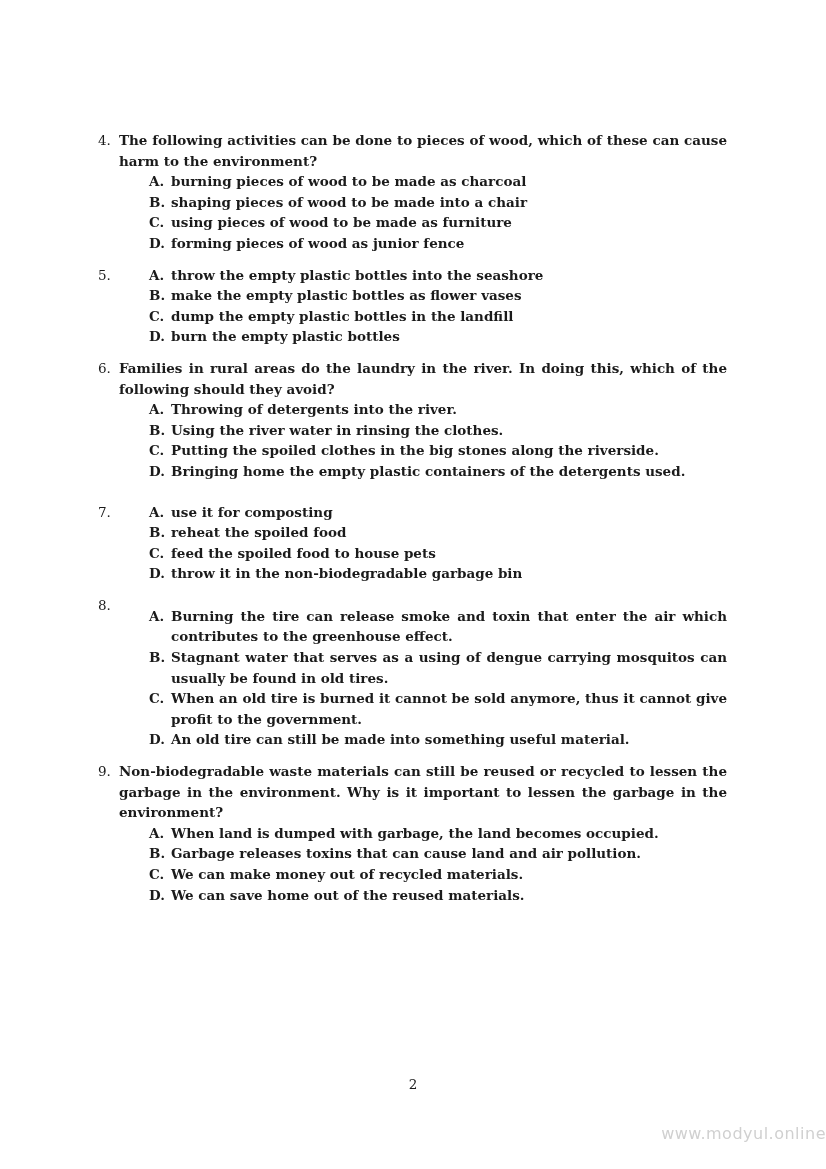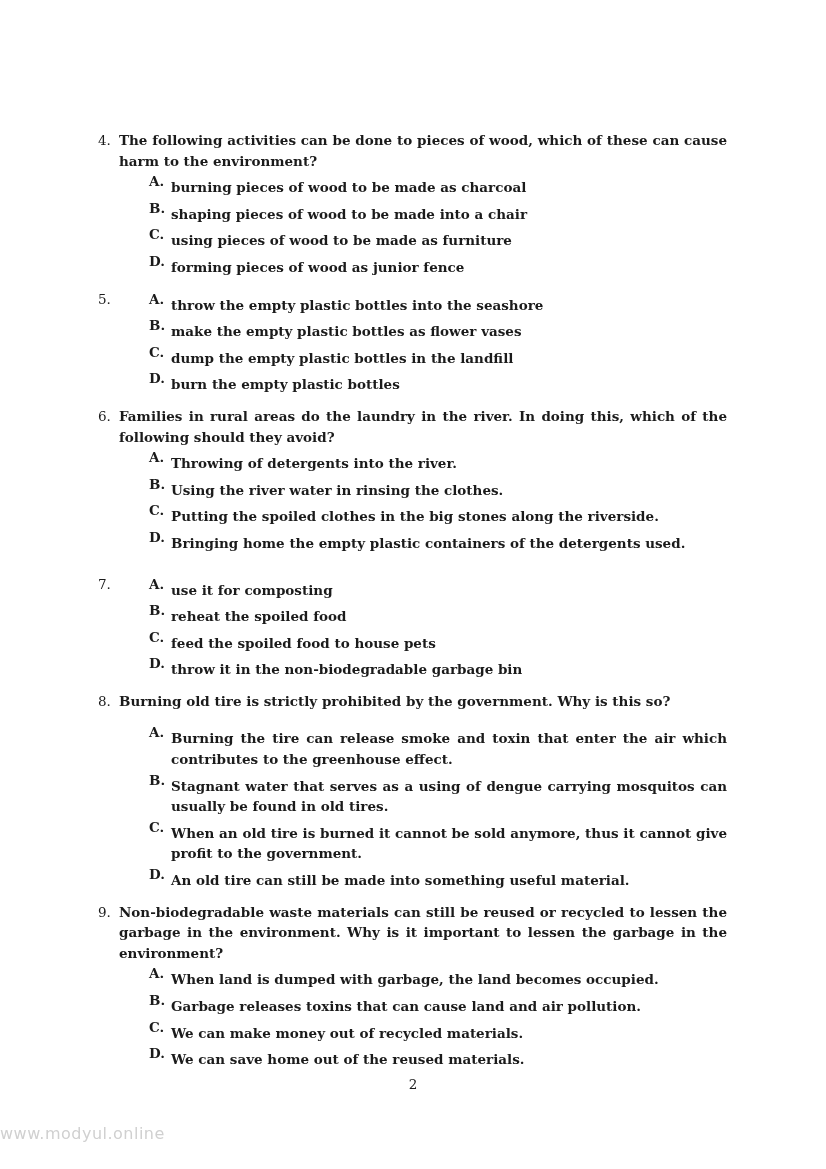--- a/index.html
+++ b/index.html
@@ -47,35 +47,34 @@
     align-items: flex-start;
   }
   .opt-label {
     width: 22px;
     flex-shrink: 0;
   }
   .opt-text {
     flex: 1;
     min-width: 0;
     text-align: justify;
-    margin-top: 6px;
   }
   .page-number {
     position: absolute;
     top: 1074px;
     left: 0;
     width: 826px;
     text-align: center;
   }
   .watermark {
     position: absolute;
     top: 1124px;
     left: 0;
     width: 826px;
-    text-align: left;
+    text-align: right;
     font-family: "DejaVu Sans", "Liberation Sans", sans-serif;
     font-size: 16px;
     line-height: 20px;
     color: #d0d0d0;
     letter-spacing: 0.5px;
   }
 </style>
 </head>
 <body>
 
@@ -180,21 +179,20 @@
           <div class="opt-label">D.</div>
           <div class="opt-text">throw it in the non-biodegradable garbage bin</div>
         </div>
           </div>
     </div>
   </div>
 
   <div class="question q-gap opts-spaced">
     <div class="q-num">8.</div>
     <div class="q-body">
-      <div class="q-stem">Burning old tire is strictly prohibited by the government. Why is this so?</div>
       <div class="options">
 
       <div class="option">
           <div class="opt-label">A.</div>
           <div class="opt-text">Burning the tire can release smoke and toxin that enter the air which contributes to the greenhouse effect.</div>
         </div>
             <div class="option">
           <div class="opt-label">B.</div>
           <div class="opt-text">Stagnant water that serves as a using of dengue carrying mosquitos can usually be found in old tires.</div>
         </div>

